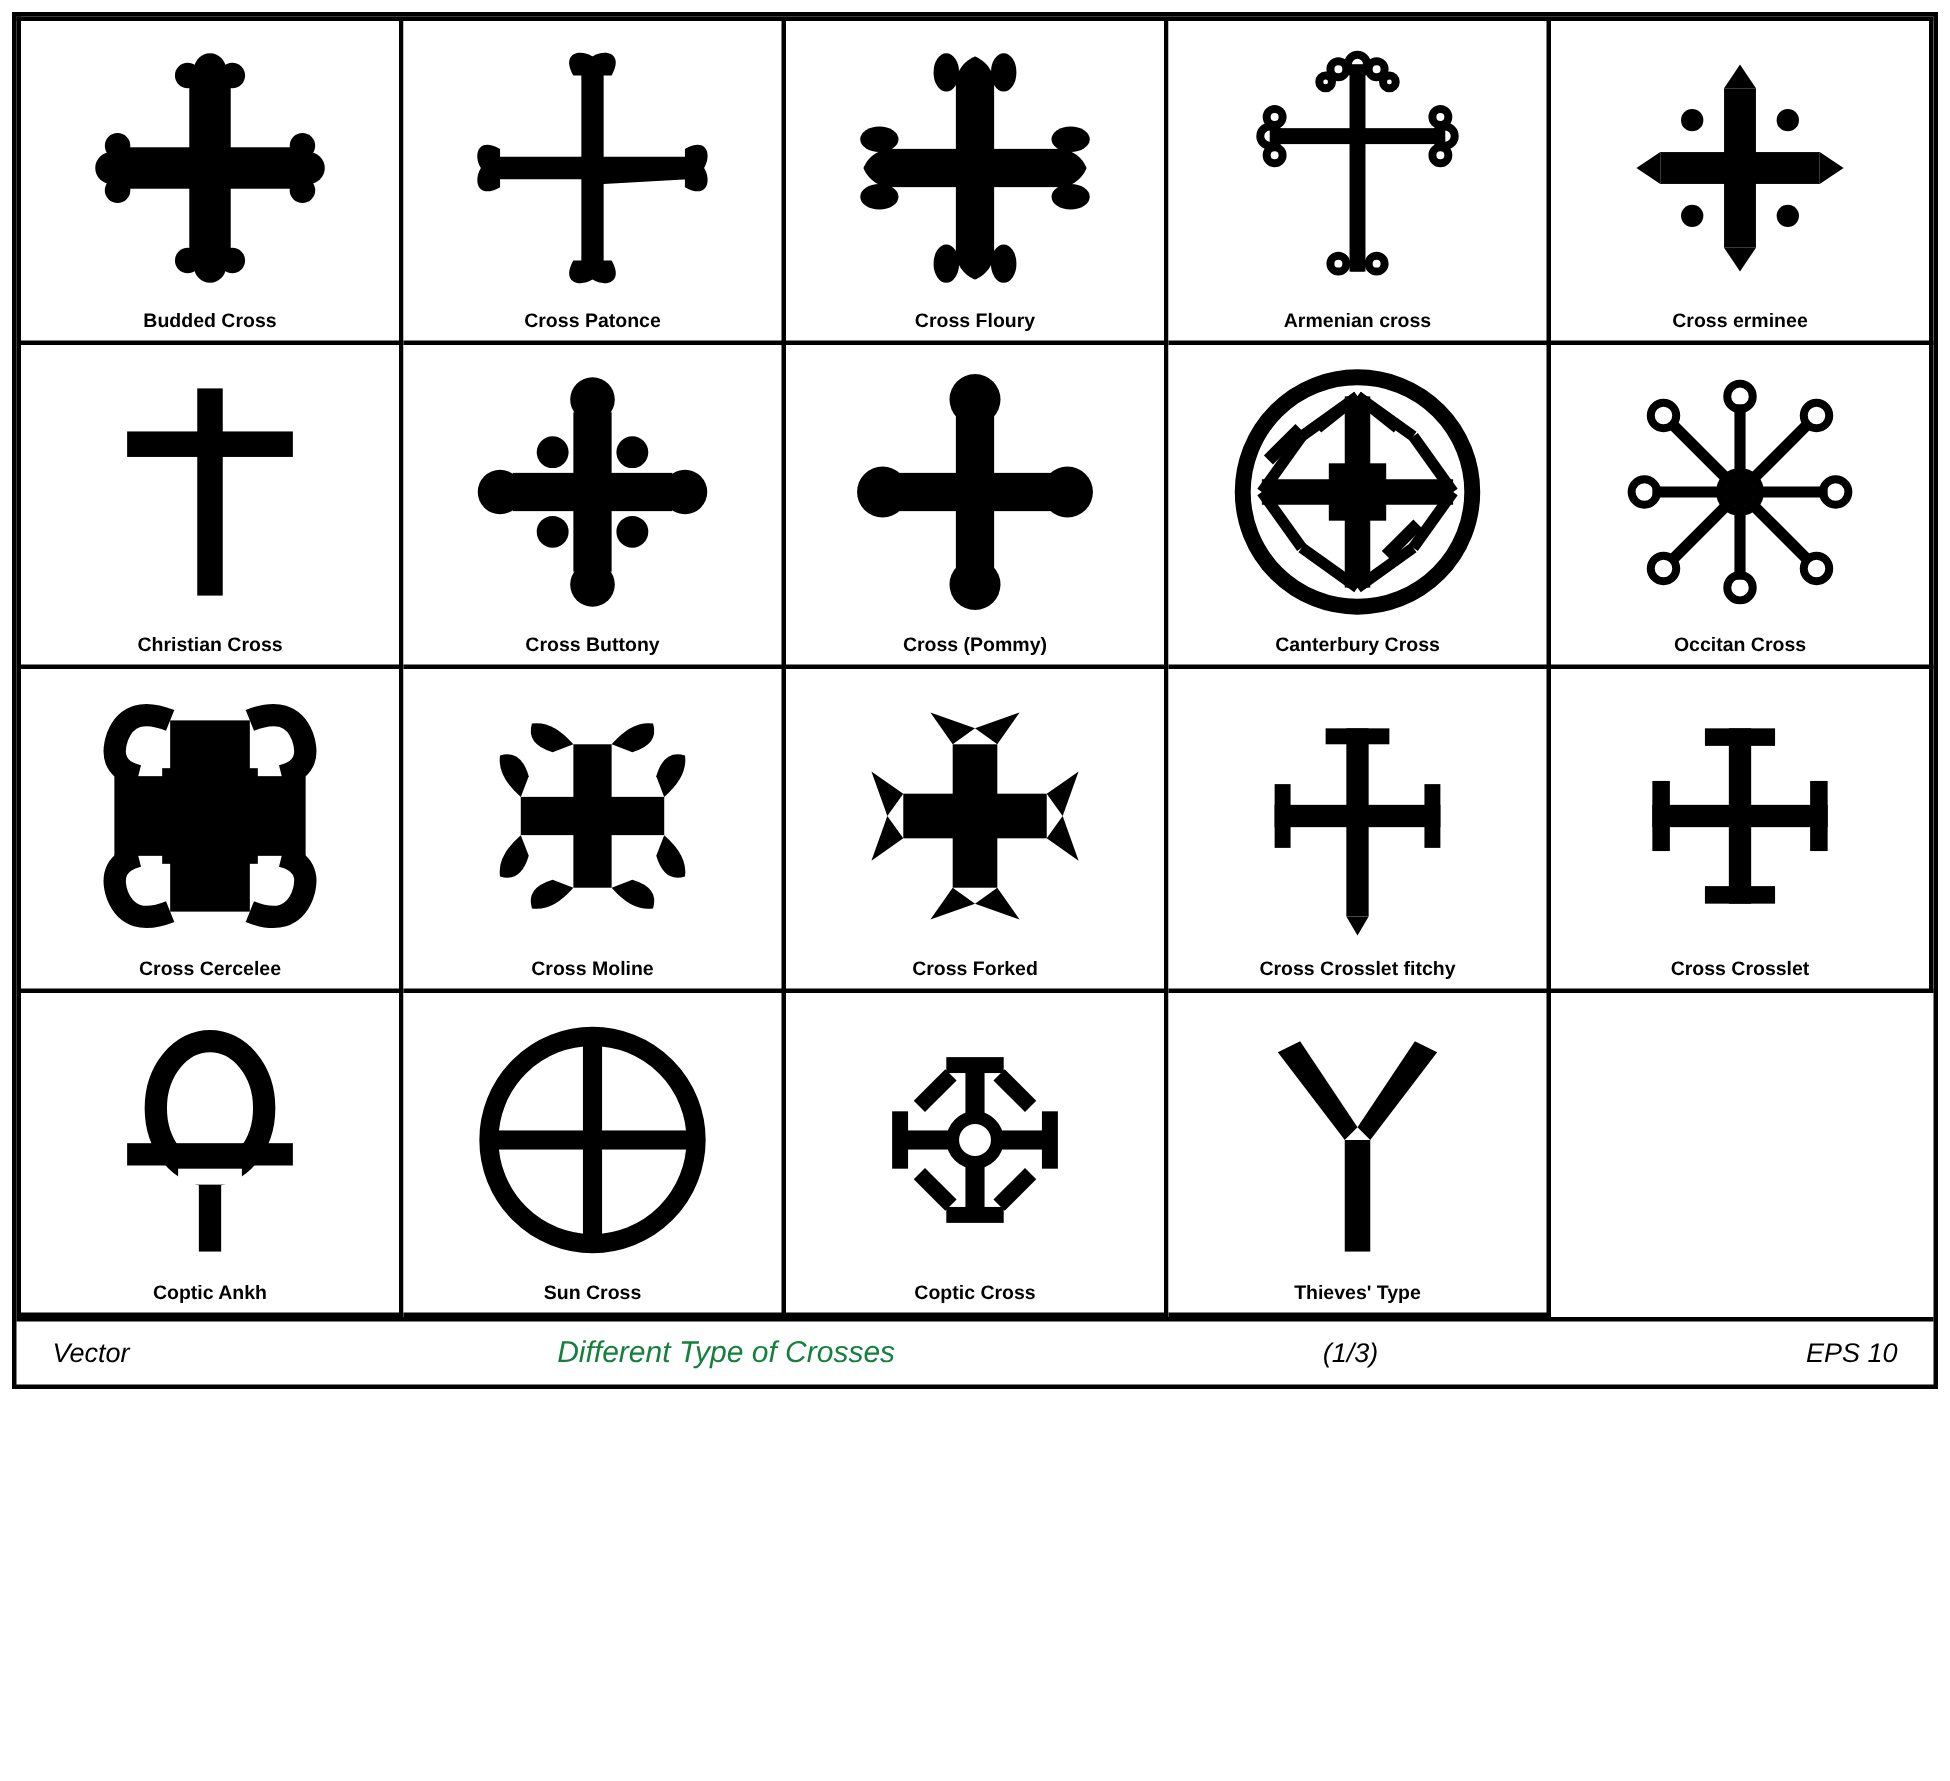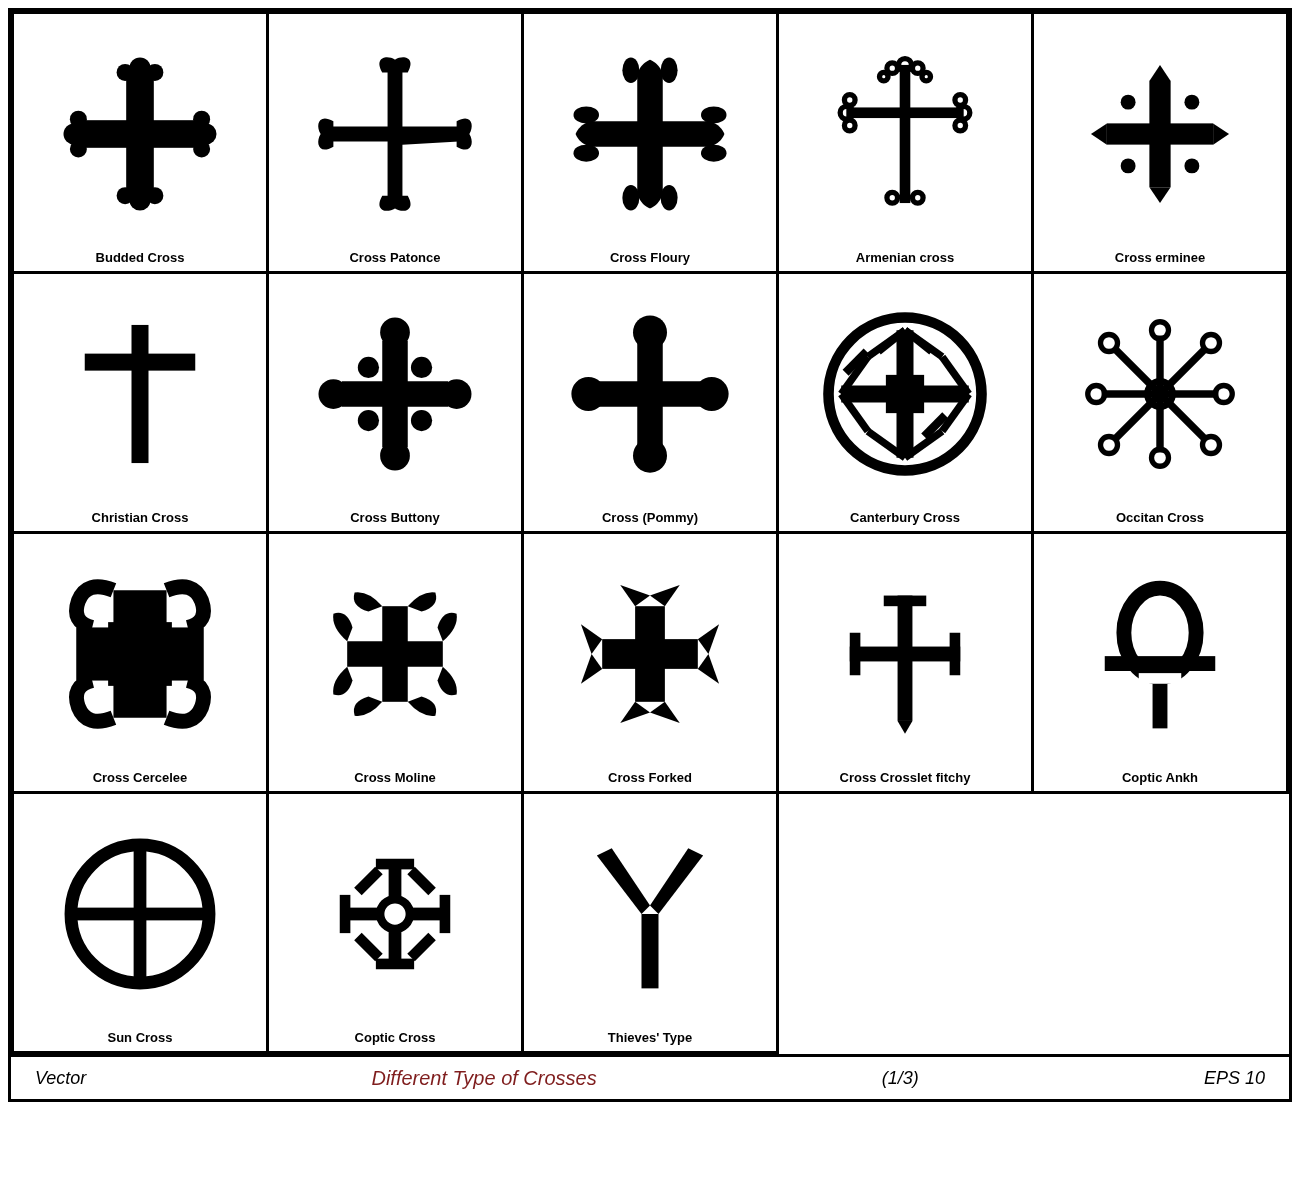--- a/index.html
+++ b/index.html
@@ -24,21 +24,21 @@
     }
     .cell {
       border-right: 3px solid #000;
       border-bottom: 3px solid #000;
       display: flex;
       flex-direction: column;
       align-items: center;
       justify-content: space-between;
       padding: 8px 4px 6px;
       background: #fff;
-      height: 260px;
+      height: 216px;
     }
     .symbol-area {
       flex: 1;
       display: flex;
       align-items: center;
       justify-content: center;
       width: 100%;
     }
     .symbol-area svg {
       max-width: 170px;
@@ -61,21 +61,21 @@
       height: 45px;
     }
     .footer-text {
       font-size: 18px;
       font-style: italic;
       color: #000;
     }
     .footer-title {
       font-size: 20px;
       font-style: italic;
-      color: #7f1d1d;
+      color: #15803d;
       font-weight: normal;
     }
   </style>
 </head>
 <body>
 
 <div class="outer">
   <div class="grid">
 
     <div class="cell">
@@ -417,20 +417,40 @@
 
             <rect x="28" y="60" width="10" height="40"></rect>
 
             <rect x="122" y="60" width="10" height="40"></rect>
           </g>
         </svg>
       </div>
       <div class="label">Cross Crosslet fitchy</div>
     </div>
 
+    <div class="cell">
+      <div class="symbol-area">
+        <svg viewBox="0 0 160 160" xmlns="http://www.w3.org/2000/svg">
+          <g fill="#000">
+
+            <rect x="73" y="25" width="14" height="110"></rect>
+            <rect x="25" y="73" width="110" height="14"></rect>
+
+            <rect x="58" y="25" width="44" height="11"></rect>
+
+            <rect x="58" y="124" width="44" height="11"></rect>
+
+            <rect x="25" y="58" width="11" height="44"></rect>
+
+            <rect x="124" y="58" width="11" height="44"></rect>
+          </g>
+        </svg>
+      </div>
+      <div class="label">Cross Crosslet</div>
+    </div>
 
     <div class="cell">
       <div class="symbol-area">
         <svg viewBox="0 0 160 160" xmlns="http://www.w3.org/2000/svg">
           <g fill="none" stroke="#000" stroke-width="14">
 
             <ellipse cx="80" cy="60" rx="34" ry="42"></ellipse>
           </g>
           <g fill="#000">
 

